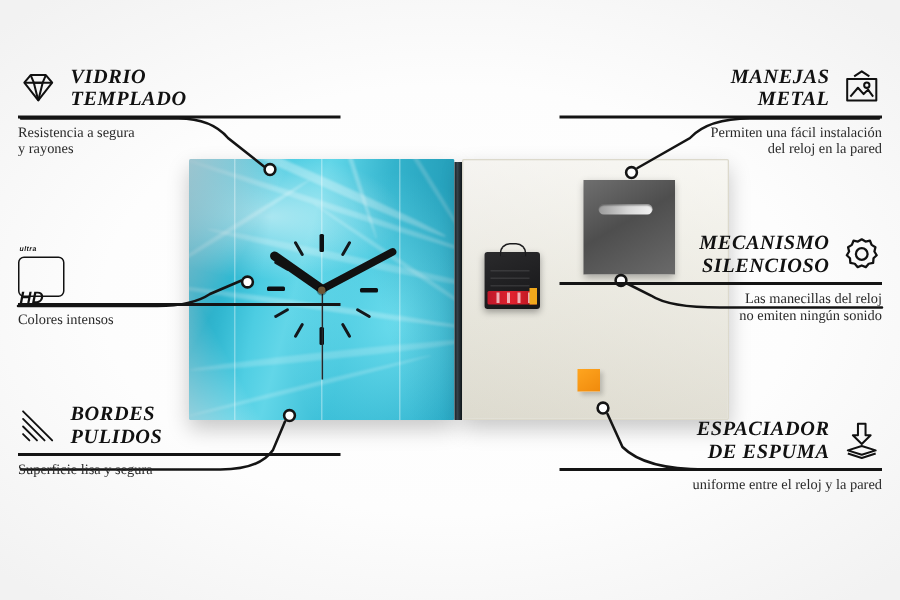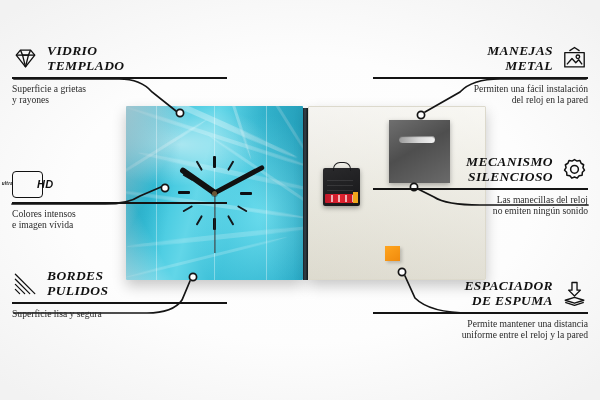--- a/index.html
+++ b/index.html
@@ -90,21 +90,21 @@
   .feat .ttl{font-size:13.5px;line-height:14.5px;letter-spacing:.4px;color:#111;
     font-weight:700;text-transform:uppercase;}
   .feat.left .ttl{text-align:left;}
   .feat.right .ttl{text-align:right;}
   .feat .rule{height:1.6px;background:#141414;margin:4px 0 4px 0;}
   .feat .sub{font-size:9.6px;line-height:11.6px;color:#2a2a2a;}
   .feat.right .sub{text-align:right;}
   .ico{width:27px;height:27px;flex:0 0 27px;display:block;}
 
   .hd-badge{width:29px;height:25px;flex:0 0 29px;border:1.8px solid #111;border-radius:4px;
-    display:flex;flex-direction:row;align-items:center;justify-content:center;line-height:1;gap:24px;}
+    display:flex;flex-direction:column;justify-content:center;line-height:1;gap:24px;}
   .hd-badge .u{font-size:4.6px;letter-spacing:.3px;color:#111;font-weight:700;
     font-family:"Liberation Sans",sans-serif;}
   .hd-badge .h{font-size:11px;font-weight:700;color:#111;letter-spacing:.2px;
     font-family:"Liberation Sans",sans-serif;margin-top:.5px;}
 </style>
 </head>
 <body>
 
 <div id="stage">
 
@@ -227,36 +227,35 @@
           <path d="M12.5 12 H19.5"></path>
         </g>
       </svg>
       <div class="ttl">
         <div>VIDRIO</div>
         <div>TEMPLADO</div>
       </div>
     </div>
     <div class="rule"></div>
     <div class="sub">
-      <div>Superficie a grietas</div>
+      <div>Resistencia a segura</div>
       <div>y rayones</div>
     </div>
   </div>
 
   <div class="feat left" style="left:12px;top:171px;">
     <div class="head">
       <div class="hd-badge">
         <span class="u">ultra</span>
         <span class="h">HD</span>
       </div>
     </div>
     <div class="rule"></div>
     <div class="sub">
       <div>Colores intensos</div>
-      <div>e imagen vívida</div>
     </div>
   </div>
 
   <div class="feat left" style="left:12px;top:269px;">
     <div class="head">
       <svg class="ico" viewBox="0 0 32 32">
         <g stroke="#111" stroke-width="1.5" stroke-linecap="round">
           <path d="M4 5 L27 28"></path>
             <path d="M4 11 L21 28"></path>
             <path d="M4 17 L15 28"></path>
@@ -327,18 +326,17 @@
       <svg class="ico" viewBox="0 0 32 32">
         <g fill="none" stroke="#111" stroke-width="1.6" stroke-linejoin="round">
           <path d="M13 3 H19 V12 H23 L16 19 L9 12 H13 Z"></path>
           <path d="M16 20.5 L27 24 L16 27.5 L5 24 Z"></path>
           <path d="M5 26.5 L16 30 L27 26.5"></path>
         </g>
       </svg>
     </div>
     <div class="rule"></div>
     <div class="sub">
-      <div>Permite mantener una distancia</div>
       <div>uniforme entre el reloj y la pared</div>
     </div>
   </div>
 
 </div>
 
 </body></html>

